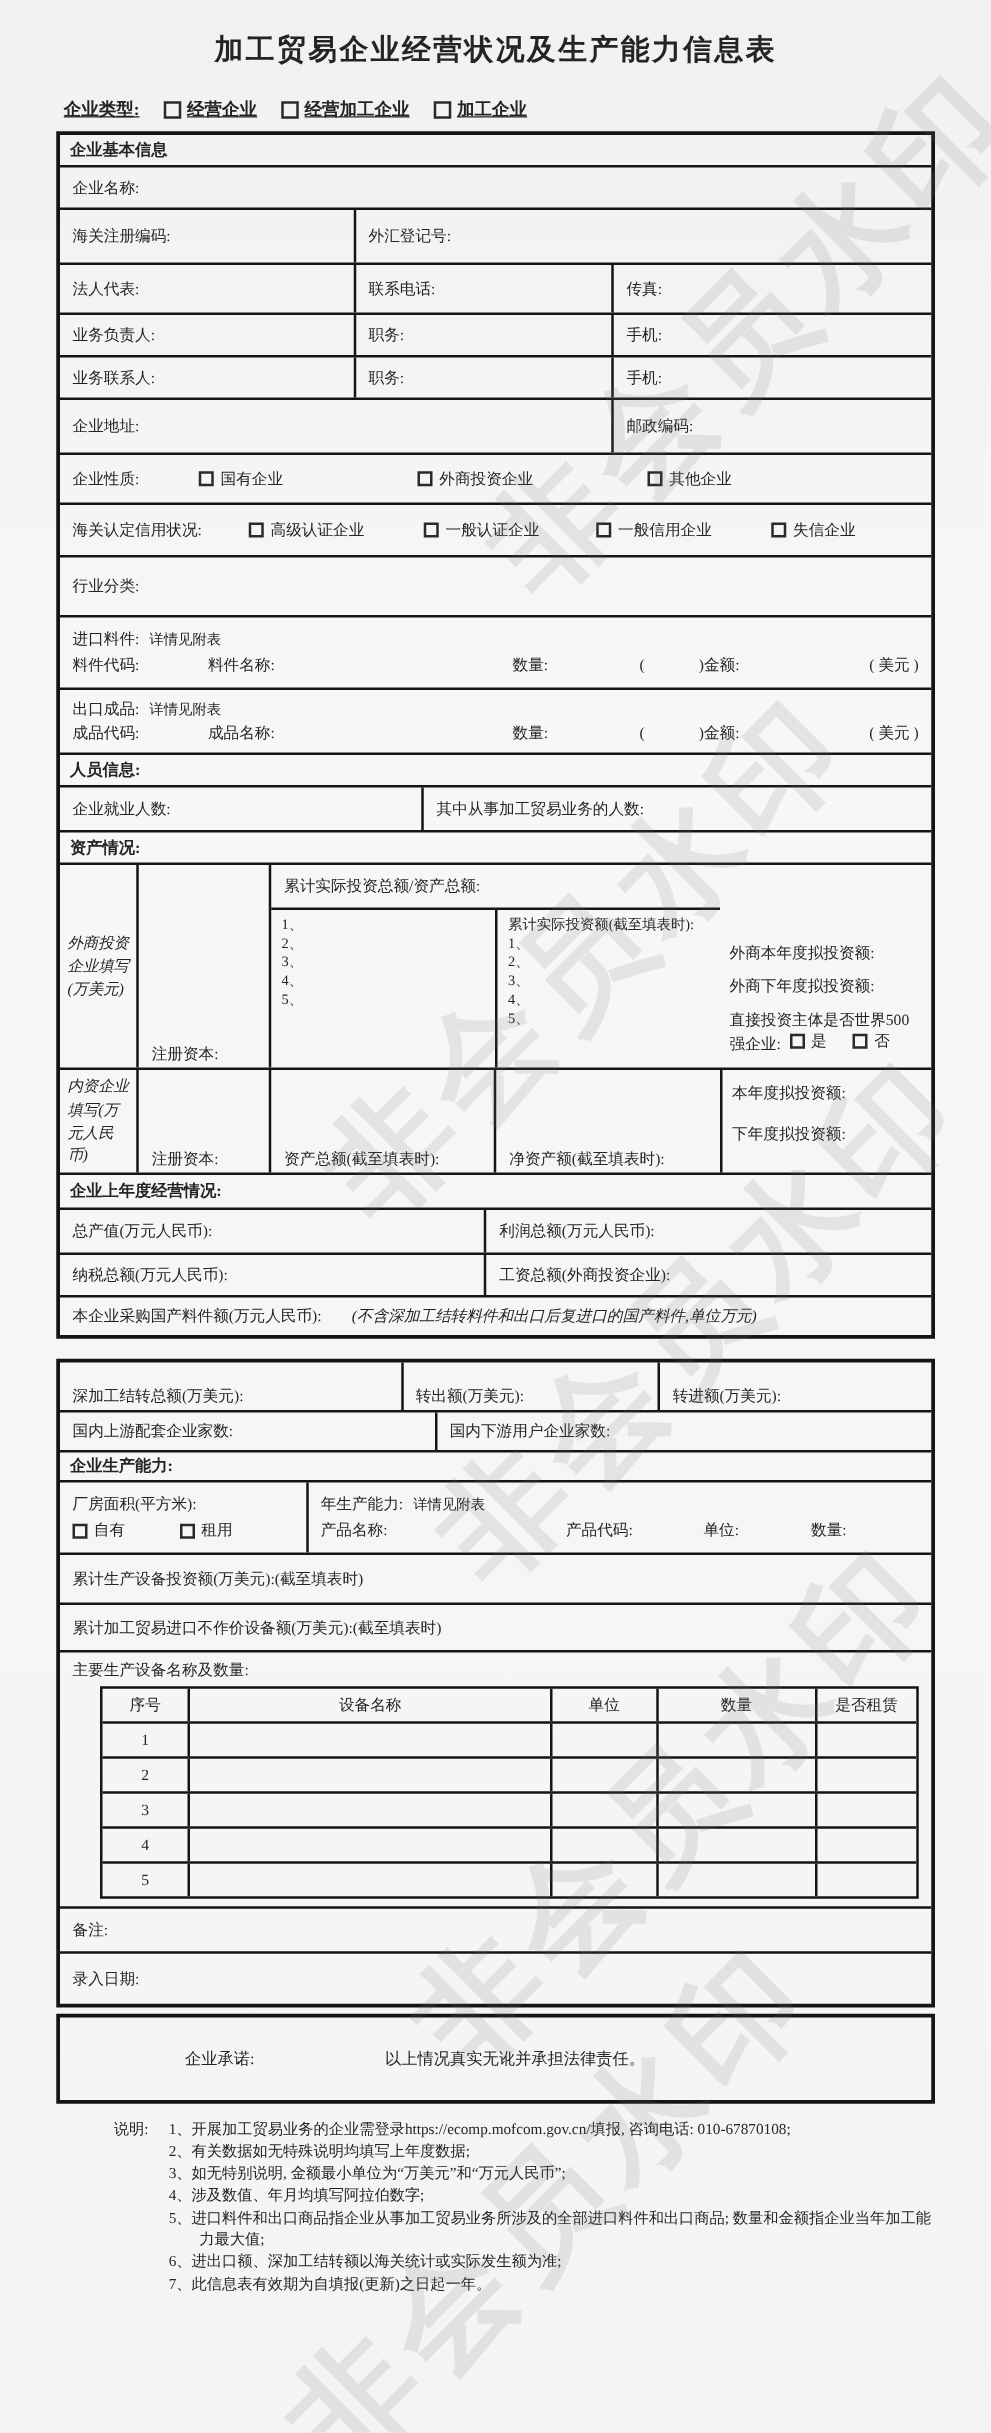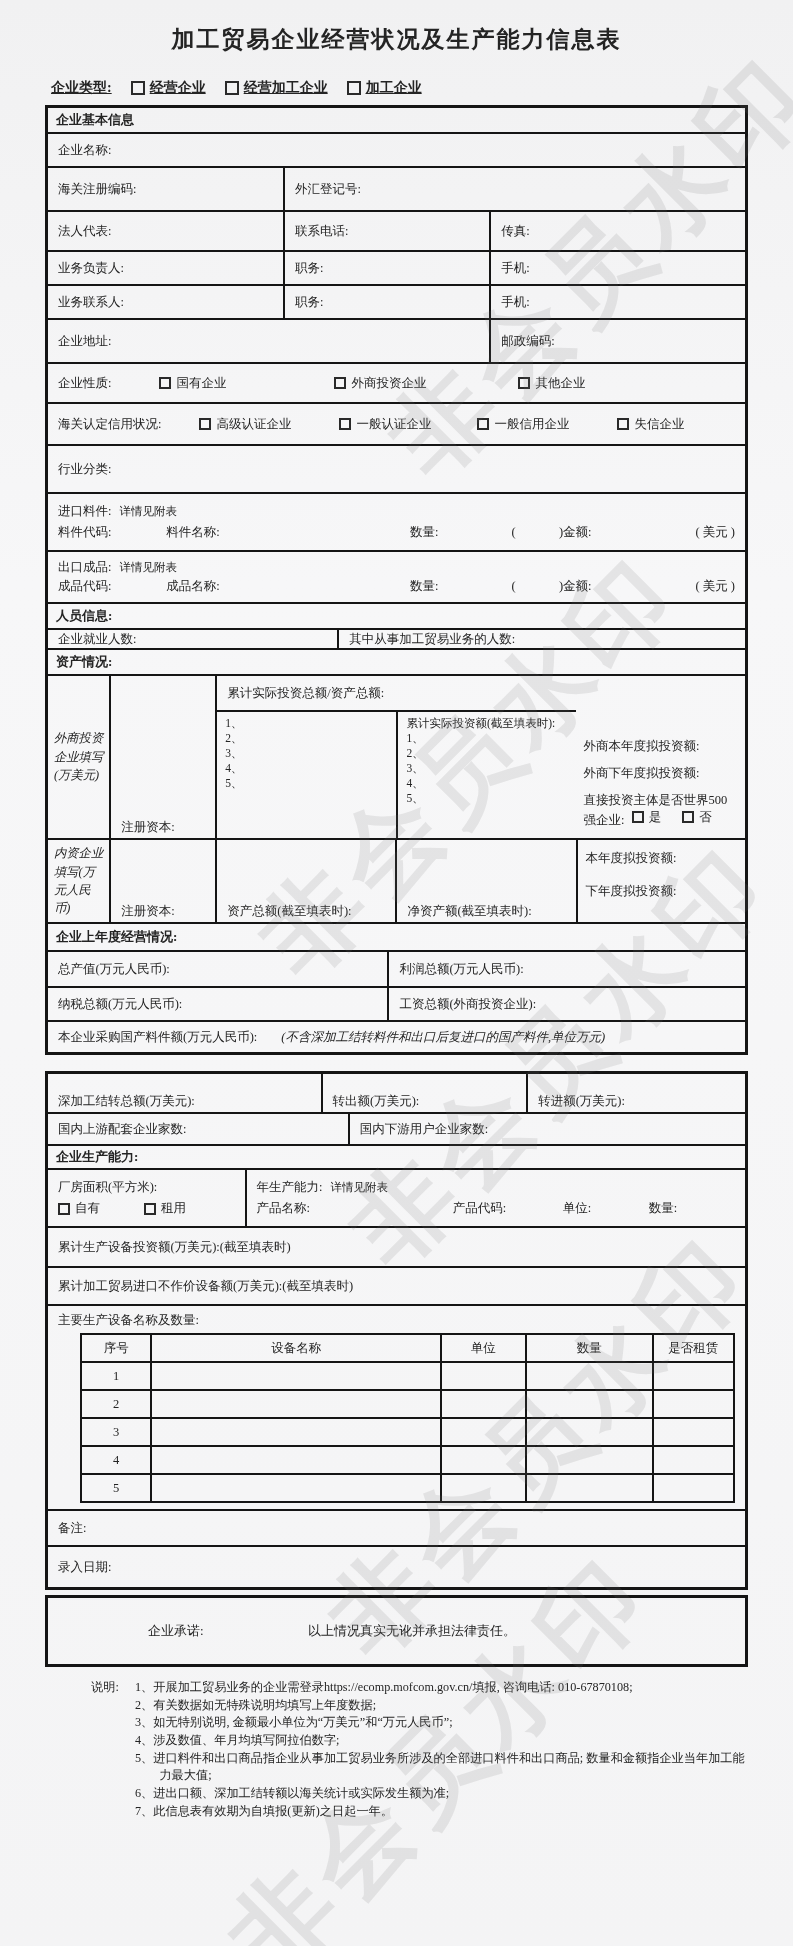--- a/index.html
+++ b/index.html
@@ -202,21 +202,21 @@
             <span style="width:36%">成品名称:</span>
             <span style="width:15%">数量:</span>
             <span style="width:7%">(</span>
             <span style="width:16%">)金额:</span>
             <span style="margin-left:auto">( 美元 )</span>
           </div>
         </div>
       </div>
 
       <div class="r sec" style="height:26px">人员信息:</div>
-      <div class="r" style="height:20px">
+      <div class="r" style="height:36px">
         <div class="c" style="width:41.5%">
             <span>企业就业人数:</span>
           </div>
         <div class="c" style="flex:1">
             <span>其中从事加工贸易业务的人数:</span>
           </div>
       </div>
 
       <div class="r sec" style="height:26px">资产情况:</div>
 

